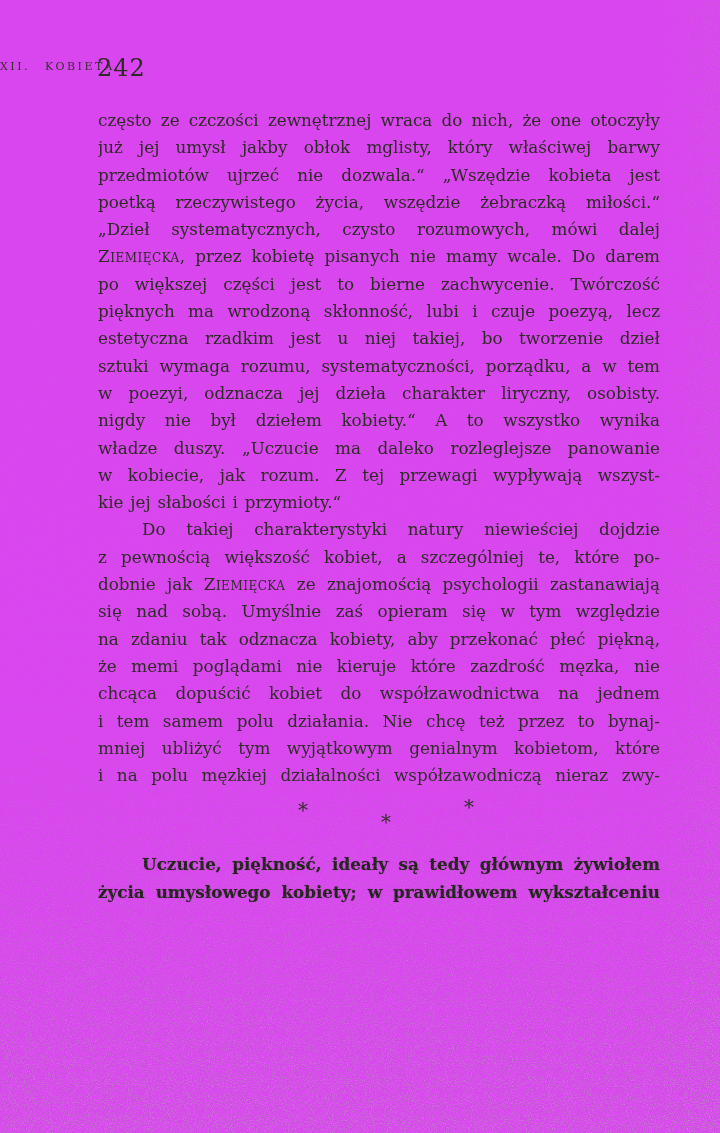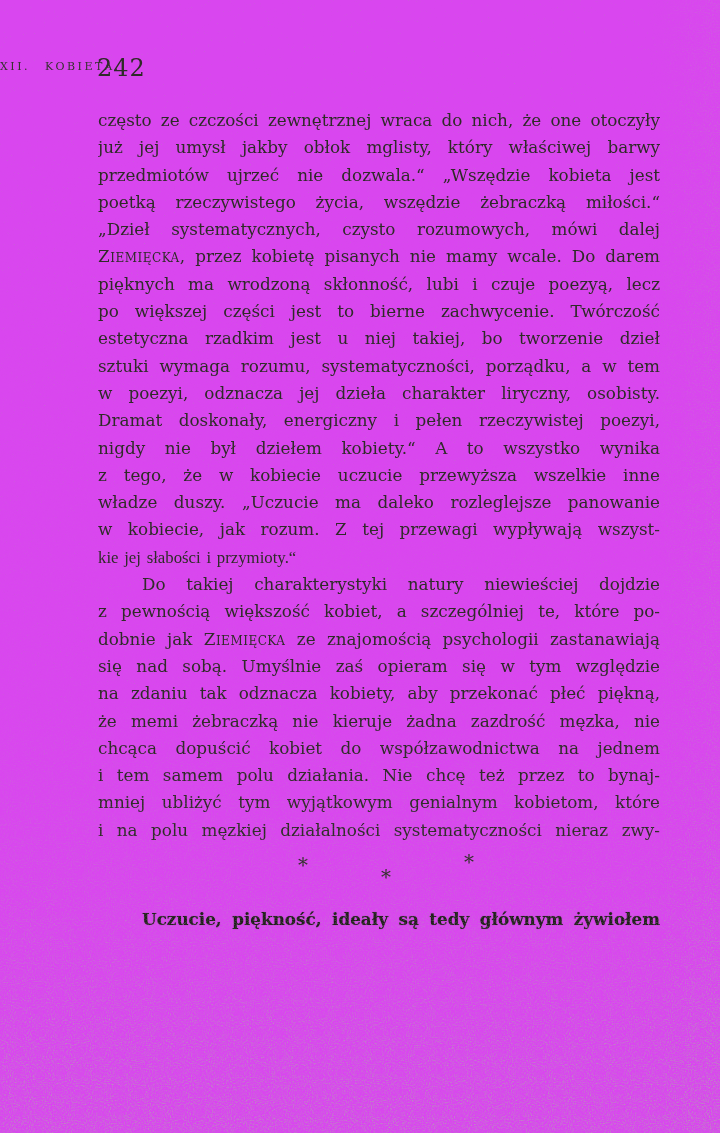--- a/index.html
+++ b/index.html
@@ -39,21 +39,21 @@
     color: #2e2b27;
     word-spacing: 1.5px;
   }
   .line {
     height: 27.3px;
     overflow: hidden;
     text-align: justify;
     text-align-last: justify;
     white-space: normal;
   }
-  .line.last { text-align-last: left; font-family: Liberation Serif, serif; }
+  .line.last { text-align-last: left; }
   .line.indent { text-indent: 44px; }
   .sc { font-variant: small-caps; letter-spacing: 0.5px; }
   .separator {
     position: relative;
     height: 62px;
   }
   .asterisk {
     position: absolute;
     font-size: 20px;
     color: #2e2b27;
@@ -84,55 +84,54 @@
   <div class="body-text">
 
     <div>
         <div class="para">
           <div class="line"><span>często ze czczości zewnętrznej wraca do nich, że one otoczyły</span></div>
           <div class="line"><span>już jej umysł jakby obłok mglisty, który właściwej barwy</span></div>
           <div class="line"><span>przedmiotów ujrzeć nie dozwala.“ „Wszędzie kobieta jest</span></div>
           <div class="line"><span>poetką rzeczywistego życia, wszędzie żebraczką miłości.“</span></div>
           <div class="line"><span>„Dzieł systematycznych, czysto rozumowych, mówi dalej</span></div>
           <div class="line"><span class="sc">Ziemięcka</span><span>, przez kobietę pisanych nie mamy wcale. Do darem</span></div>
+          <div class="line"><span>po większej części jest to bierne zachwycenie. Twórczość</span></div>
           <div class="line"><span>pięknych ma wrodzoną skłonność, lubi i czuje poezyą, lecz</span></div>
-          <div class="line"><span>po większej części jest to bierne zachwycenie. Twórczość</span></div>
           <div class="line"><span>estetyczna rzadkim jest u niej takiej, bo tworzenie dzieł</span></div>
           <div class="line"><span>sztuki wymaga rozumu, systematyczności, porządku, a w tem</span></div>
           <div class="line"><span>w poezyi, odznacza jej dzieła charakter liryczny, osobisty.</span></div>
-          <div class="line"><span>Dramat doskonały, energiczny i pełen rzeczywistej poezyi,</span></div>
           <div class="line"><span>nigdy nie był dziełem kobiety.“ A to wszystko wynika</span></div>
-          <div class="line"><span>z tego, że w kobiecie uczucie przewyższa wszelkie inne</span></div>
           <div class="line"><span>władze duszy. „Uczucie ma daleko rozleglejsze panowanie</span></div>
           <div class="line"><span>w kobiecie, jak rozum. Z tej przewagi wypływają wszyst-</span></div>
           <div class="line last"><span>kie jej słabości i przymioty.“</span></div>
         </div>
         <div class="para">
           <div class="line indent"><span>Do takiej charakterystyki natury niewieściej dojdzie</span></div>
           <div class="line"><span>z pewnością większość kobiet, a szczególniej te, które po-</span></div>
           <div class="line"><span>dobnie jak </span><span class="sc">Ziemięcka</span><span> ze znajomością psychologii zastanawiają</span></div>
           <div class="line"><span>się nad sobą. Umyślnie zaś opieram się w tym względzie</span></div>
           <div class="line"><span>na zdaniu tak odznacza kobiety, aby przekonać płeć piękną,</span></div>
-          <div class="line"><span>że memi żebraczką nie kieruje żadna zazdrość męzka, nie</span></div>
+          <div class="line"><span>że memi poglądami nie kieruje które zazdrość męzka, nie</span></div>
           <div class="line"><span>chcąca dopuścić kobiet do współzawodnictwa na jednem</span></div>
           <div class="line"><span>i tem samem polu działania. Nie chcę też przez to bynaj-</span></div>
           <div class="line"><span>mniej ubliżyć tym wyjątkowym genialnym kobietom, które</span></div>
-          <div class="line"><span>i na polu męzkiej działalności systematyczności nieraz zwy-</span></div>
+          <div class="line"><span>i na polu męzkiej działalności współzawodniczą nieraz zwy-</span></div>
         </div>
       </div>
 
     <div class="separator">
       <span class="asterisk a1">*</span>
       <span class="asterisk a2">*</span>
       <span class="asterisk a3">*</span>
     </div>
 
     <div>
         <div class="para heavy">
           <div class="line indent"><span>Uczucie, piękność, ideały są tedy głównym żywiołem</span></div>
+          <div class="line"><span>życia umysłowego kobiety; w prawidłowem wykształceniu</span></div>
         </div>
       </div>
 
   </div>
 
   <svg class="noise" width="720" height="1133" aria-hidden="true">
     <defs>
       <filter id="sp1" x="0" y="0" width="100%" height="100%">
         <feTurbulence type="fractalNoise" baseFrequency="0.7" numOctaves="2" seed="11" stitchTiles="stitch"></feTurbulence>
         <feColorMatrix type="matrix" values="0 0 0 0 0.36  0 0 0 0 0.35  0 0 0 0 0.33  1.1 1.1 1.1 0 -2.05"></feColorMatrix>

